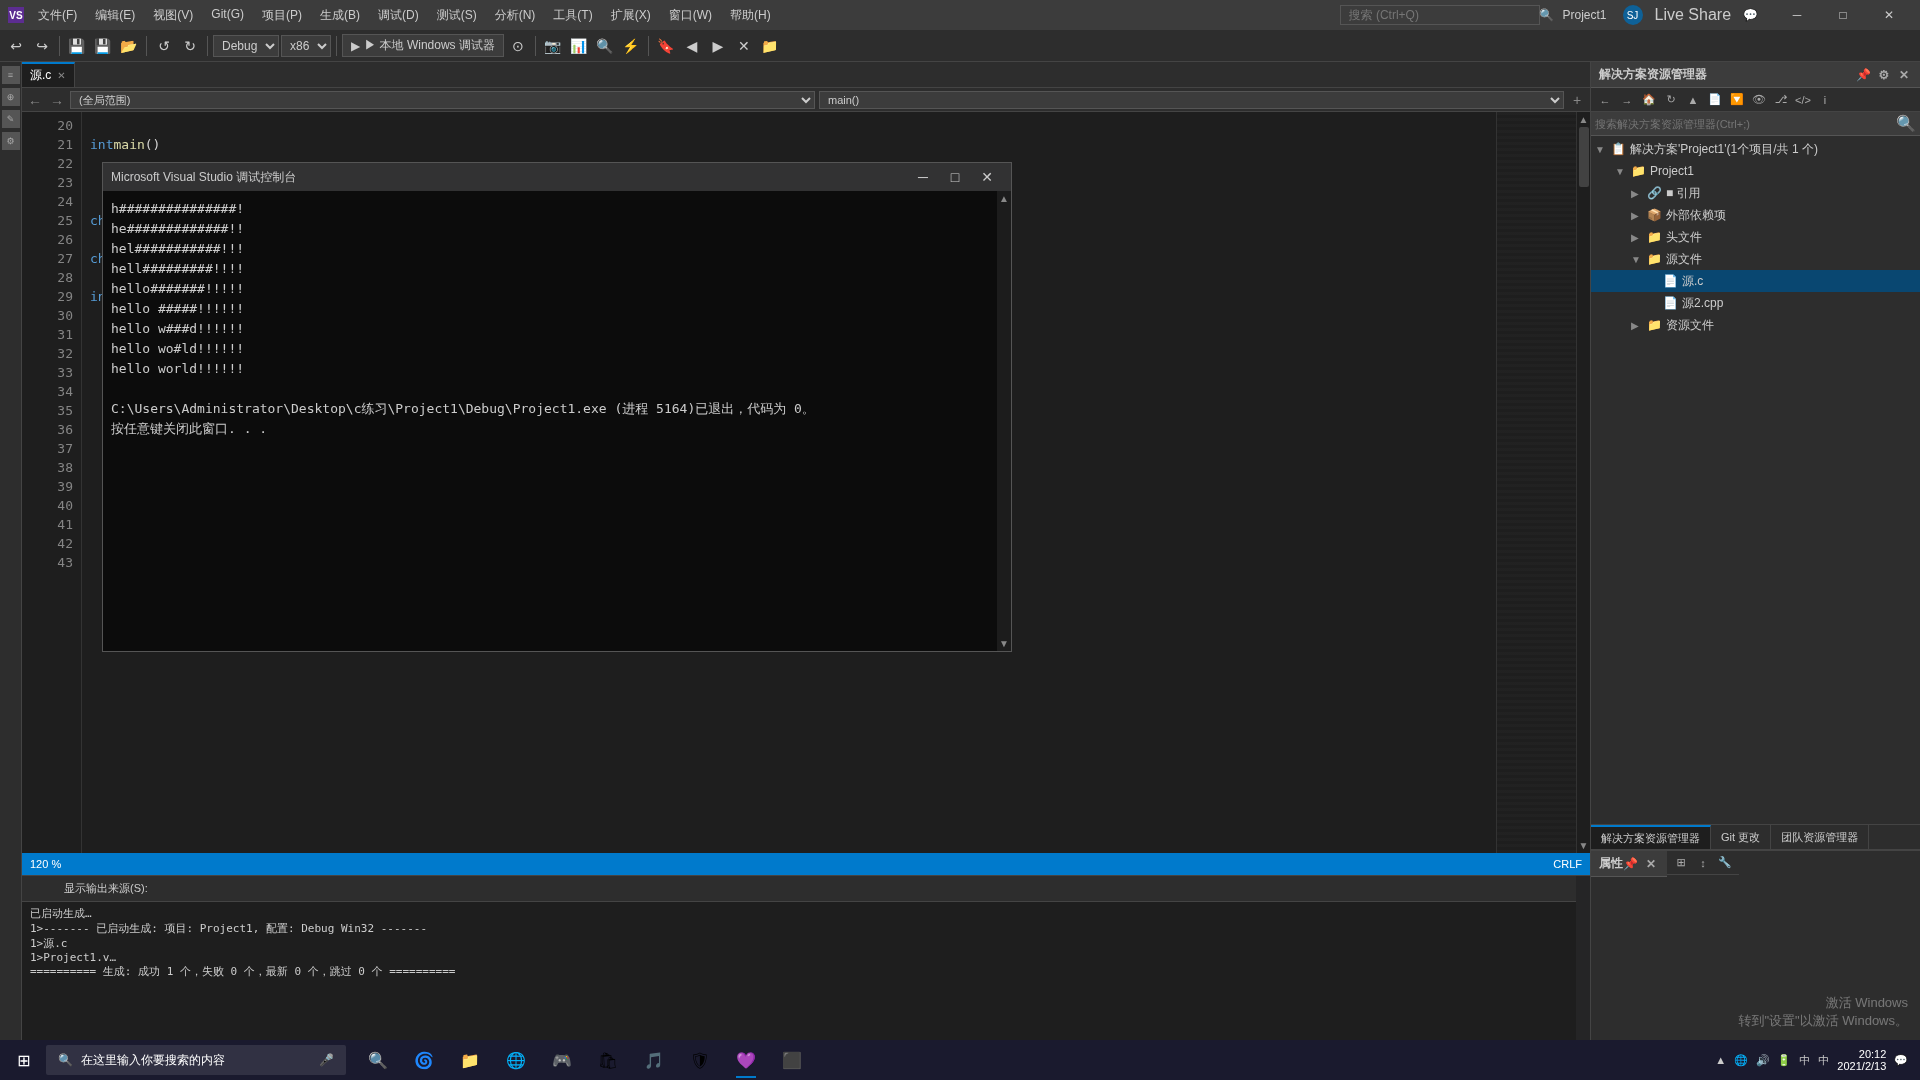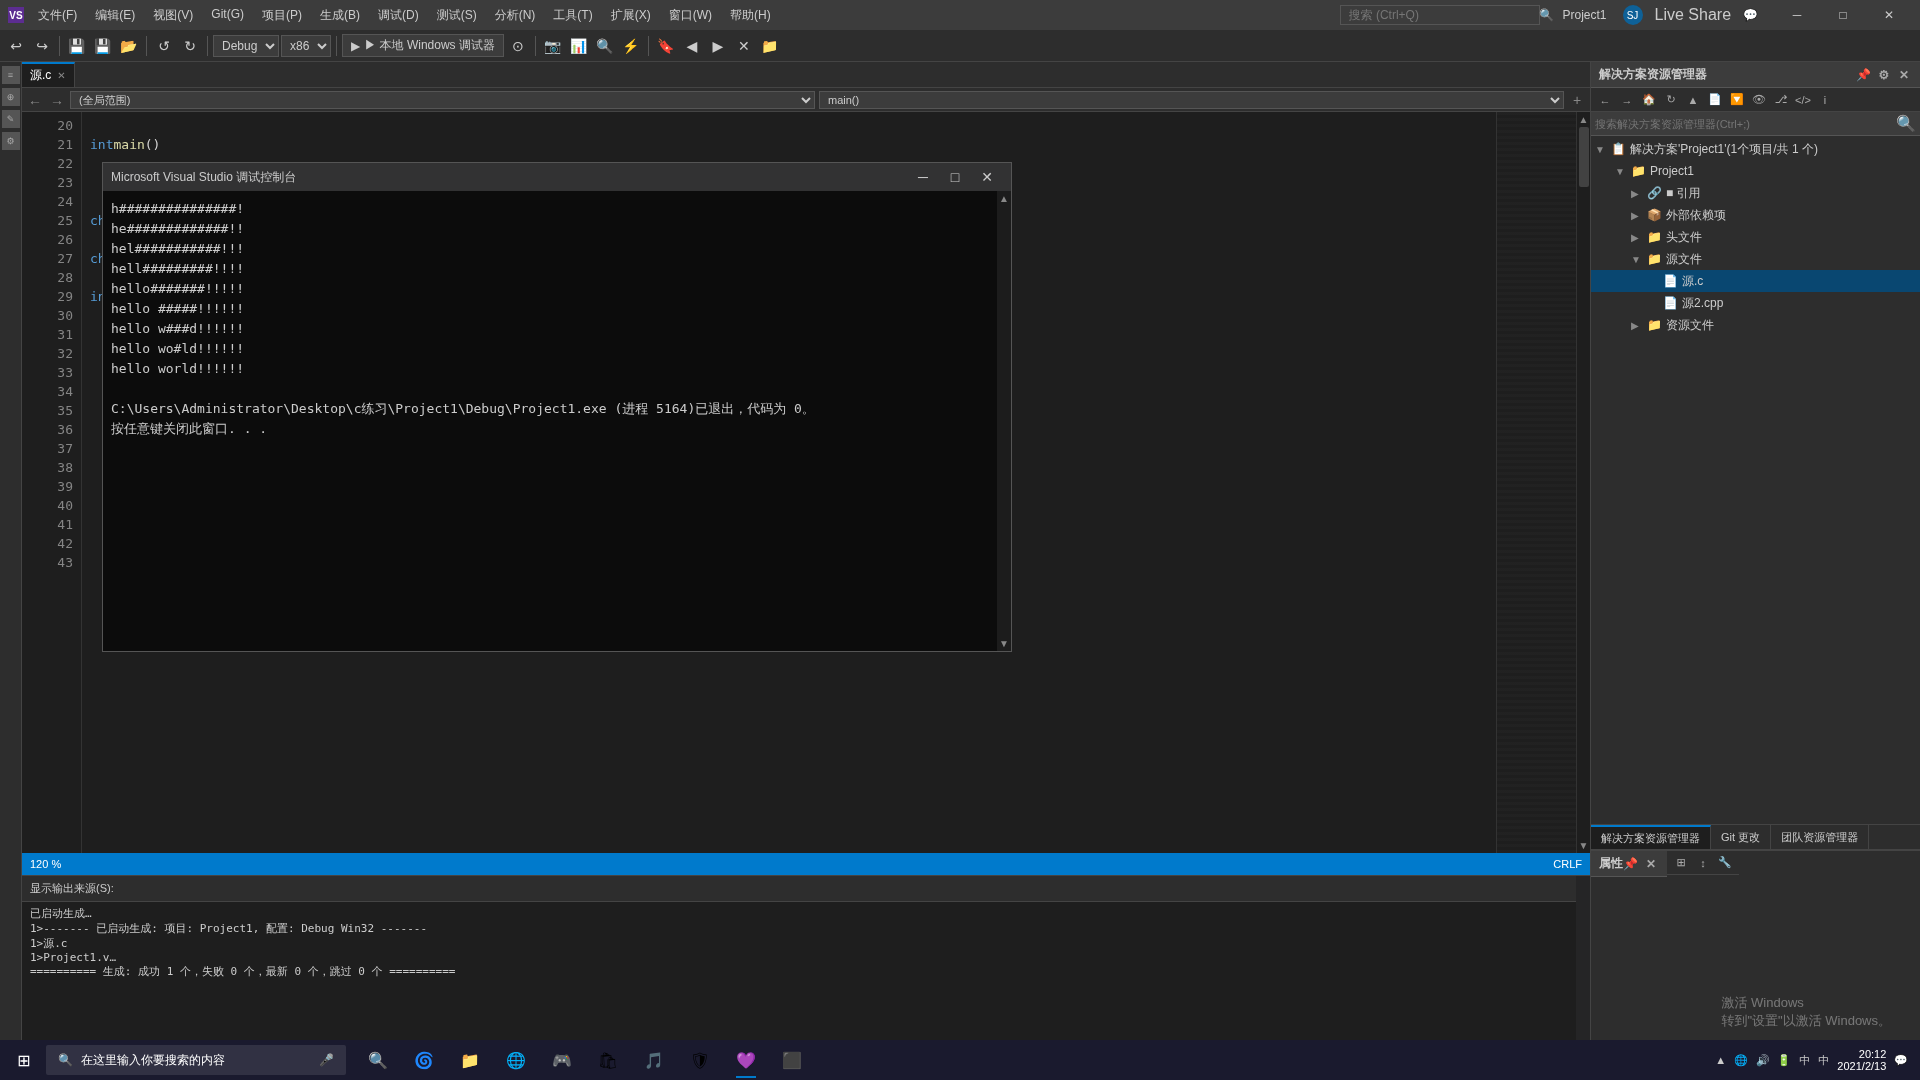--- a/index.html
+++ b/index.html
@@ -208,21 +208,21 @@
     .se-bottom-tabs { height: 26px; background: #2d2d2d; display: flex; border-top: 1px solid #444; border-bottom: 1px solid #444; }
     .se-tab { padding: 0 10px; display: flex; align-items: center; font-size: 11px; color: #ccc; cursor: pointer; border-right: 1px solid #444; }
     .se-tab.active { background: #1e1e1e; border-top: 2px solid #007acc; }
 
     
     .properties-panel { height: 200px; background: #2d2d2d; border-top: 1px solid #444; display: flex; flex-direction: row; }
     .props-toolbar { height: 24px; display: flex; align-items: center; padding: 0 4px; gap: 2px; border-bottom: 1px solid #444; }
     .props-content { flex: 1; background: #2d2d2d; }
     .output-tabs { height: 26px; background: #2d2d2d; display: flex; align-items: stretch; border-bottom: 1px solid #444; }
     .output-content { flex: 1; font-family: 'Consolas', monospace; font-size: 11px; color: #ccc; padding: 4px 8px; overflow-y: auto; }
-    .output-label { height: 26px; background: #2d2d2d; display: flex; align-items: center; padding: 0 8px; font-size: 11px; color: #ccc; border-bottom: 1px solid #444; }
+    .output-label { height: 26px; background: #2d2d2d; display: flex; align-items: center; padding: 0 8px; font-size: 11px; color: #ccc; border-bottom: 1px solid #444; margin-left: 34px; }
 
     
     .taskbar {
       height: 40px;
       background: #1a1a2e;
       display: flex;
       align-items: center;
       padding: 0 4px;
       gap: 2px;
       position: fixed;
@@ -600,21 +600,21 @@
   <div style="display:flex;">
     <div style="padding:0 10px;display:flex;align-items:center;font-size:11px;color:#ccc;cursor:pointer;border-right:1px solid #444;">错误列表</div>
     <div style="padding:0 10px;display:flex;align-items:center;font-size:11px;color:#fff;cursor:pointer;border-right:1px solid #444;border-top:2px solid #007acc;background:#1e1e1e;">输出</div>
   </div>
   <div style="margin-left:auto;display:flex;align-items:center;padding:0 8px;font-size:11px;color:#ccc;">
     <span>↑ <span>添加到源代码管理</span></span>
     <span style="margin-left:12px;">🔔</span>
   </div>
 </div>
 
-<div style="position:fixed;bottom:50px;right:29px;color:rgba(255,255,255,0.35);font-size:13px;text-align:left;pointer-events:none;z-index:999;">
+<div style="position:fixed;bottom:50px;right:12px;color:rgba(255,255,255,0.35);font-size:13px;text-align:right;pointer-events:none;z-index:999;">
   <div>激活 Windows</div>
   <div>转到"设置"以激活 Windows。</div>
 </div>
 
 <div class="taskbar">
   <div class="taskbar-btn">⊞</div>
   <div class="taskbar-search">
     <span>🔍</span>
     <span>在这里输入你要搜索的内容</span>
     <span style="margin-left:auto;">🎤</span>

